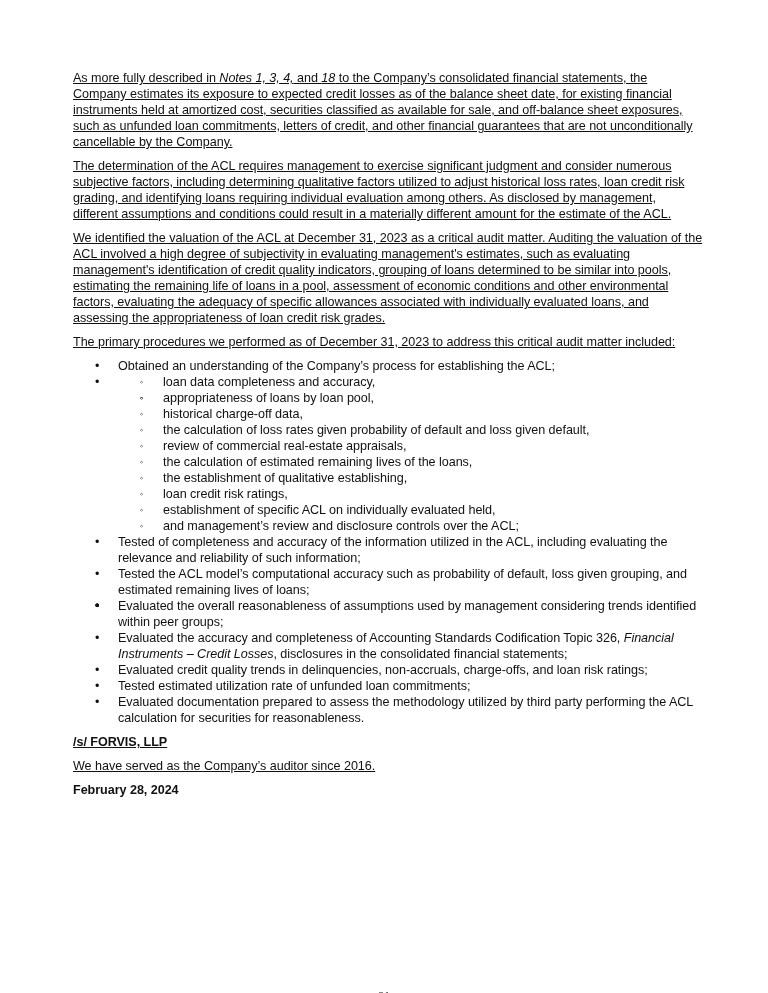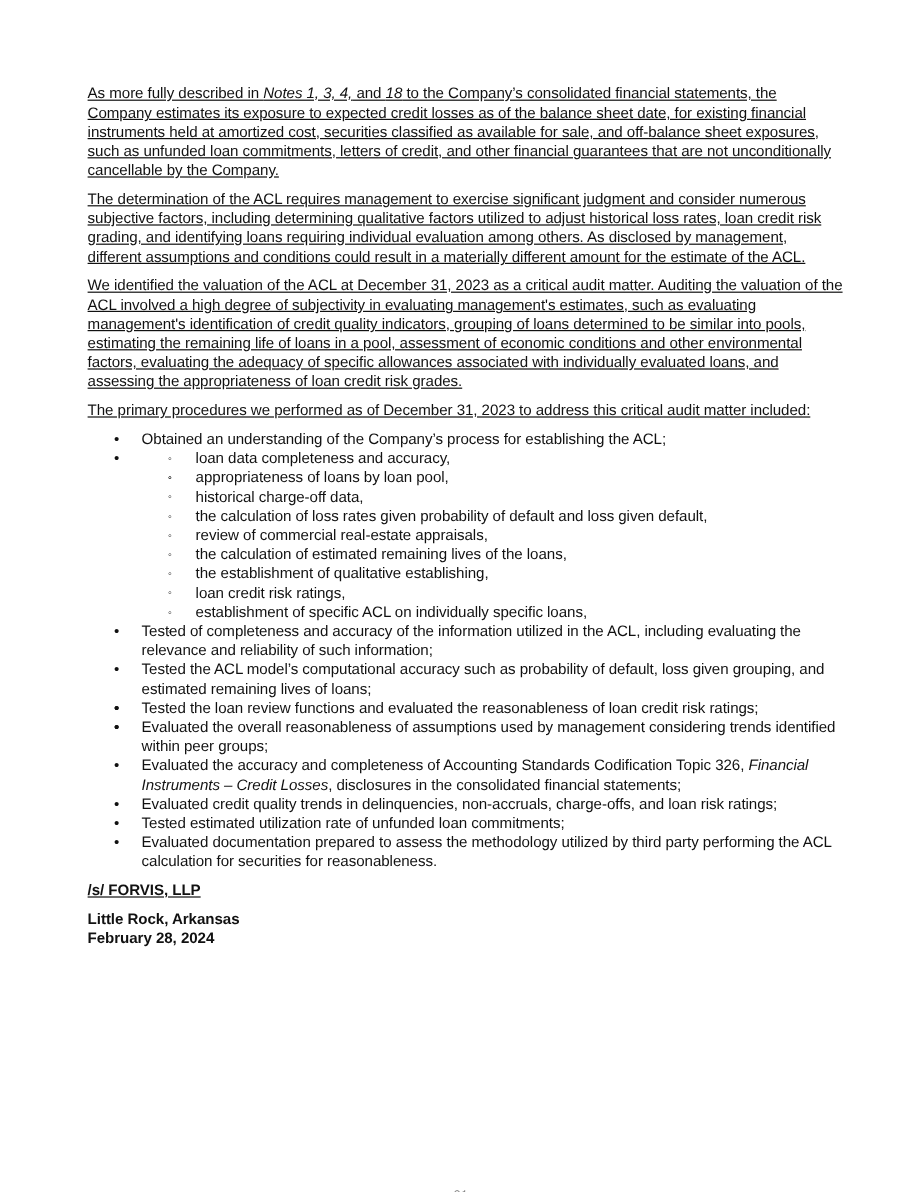--- a/index.html
+++ b/index.html
@@ -44,34 +44,34 @@
       <ul class="sub">
         <li><span class="bullet">◦</span><span>loan data completeness and accuracy,</span></li>
         <li><span class="bullet">◦</span></li>
         <li><span class="bullet">◦</span><span>appropriateness of loans by loan pool,</span></li>
         <li><span class="bullet">◦</span><span>historical charge-off data,</span></li>
         <li><span class="bullet">◦</span><span>the calculation of loss rates given probability of default and loss given default,</span></li>
         <li><span class="bullet">◦</span><span>review of commercial real-estate appraisals,</span></li>
         <li><span class="bullet">◦</span><span>the calculation of estimated remaining lives of the loans,</span></li>
         <li><span class="bullet">◦</span><span>the establishment of qualitative establishing,</span></li>
         <li><span class="bullet">◦</span><span>loan credit risk ratings,</span></li>
-        <li><span class="bullet">◦</span><span>establishment of specific ACL on individually specific loans,</span></li>
-        <li><span class="bullet">◦</span></li>
+        <li><span class="bullet">◦</span><span>establishment of specific ACL on individually evaluated held,</span></li>
+        <li><span class="bullet">◦</span><span>and management’s review and disclosure controls over the ACL;</span></li>
       </ul>
     </li>
     <li><span class="bullet">•</span><span>Tested of completeness and accuracy of the information utilized in the ACL, including evaluating the relevance and reliability of such information;</span></li>
     <li><span class="bullet">•</span><span>Tested the ACL model’s computational accuracy such as probability of default, loss given grouping, and estimated remaining lives of loans;</span></li>
     <li><span class="bullet">•</span></li>
-    <li><span class="bullet">•</span><span>Tested the loan review functions and evaluated the reasonableness of loan credit risk ratings;</span></li>
+    <li><span class="bullet">•</span></li>
     <li><span class="bullet">•</span></li>
     <li><span class="bullet">•</span><span>Evaluated the overall reasonableness of assumptions used by management considering trends identified within peer groups;</span></li>
     <li><span class="bullet">•</span><span>Evaluated the accuracy and completeness of Accounting Standards Codification Topic 326, </span><i>Financial Instruments – Credit Losses</i><span>, disclosures in the consolidated financial statements;</span></li>
     <li><span class="bullet">•</span><span>Evaluated credit quality trends in delinquencies, non-accruals, charge-offs, and loan risk ratings;</span></li>
     <li><span class="bullet">•</span><span>Tested estimated utilization rate of unfunded loan commitments;</span></li>
     <li><span class="bullet">•</span><span>Evaluated documentation prepared to assess the methodology utilized by third party performing the ACL calculation for securities for reasonableness.</span></li>
   </ul>
 
   <p class="bold sig">/s/ FORVIS, LLP</p>
-  <div class="bold">Little Rock, Arkansas</div>
+  <p>We have served as the Company’s auditor since 2016.</p>
   <div class="bold">February 28, 2024</div>
 </div>
 
 <div class="page-number">81</div>
 
 </body></html>

